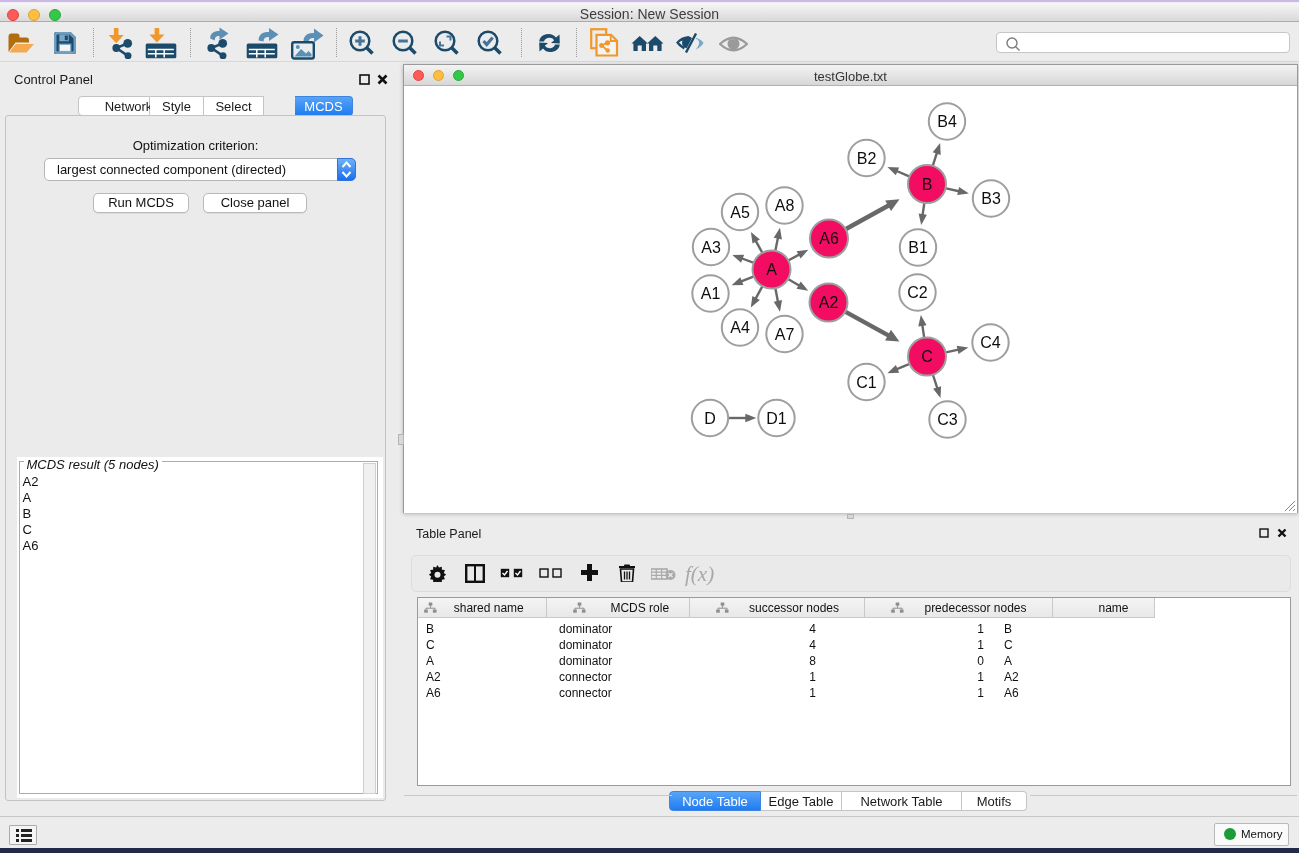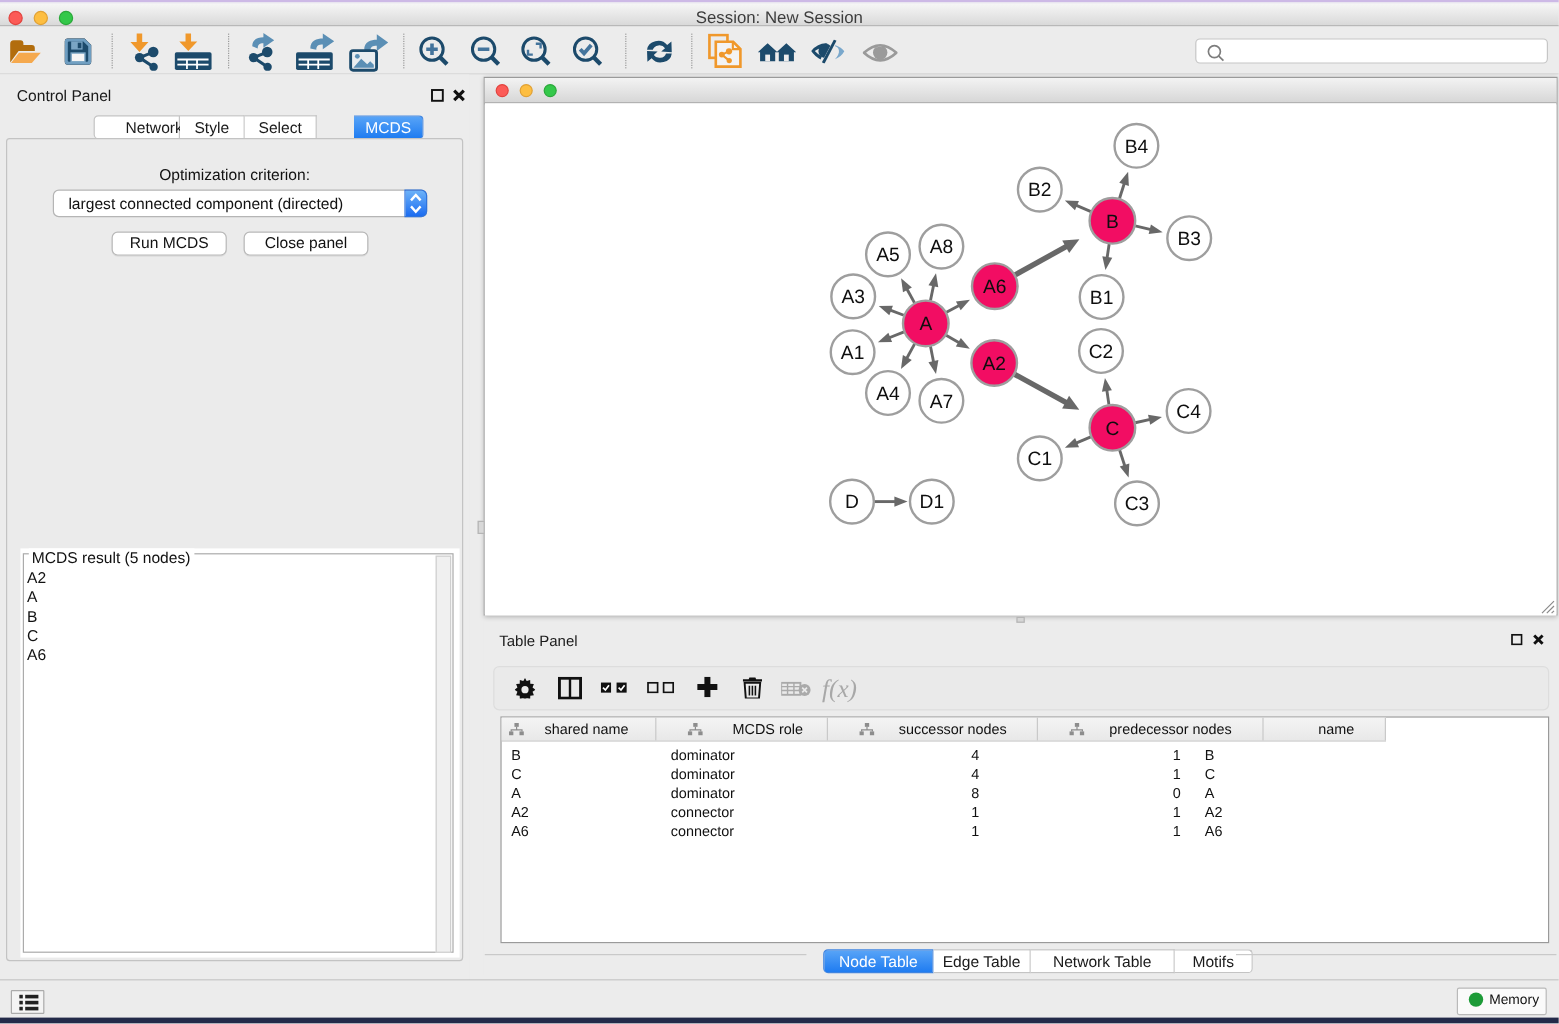--- a/index.html
+++ b/index.html
@@ -46,21 +46,21 @@
   background:linear-gradient(#6cb2f9,#1c6cf0); border-radius:0 5px 5px 0;
   border:1px solid #2f74dd; }
 .btn { position:absolute; top:77px; height:20px; background:#fff;
   border:1px solid #b9b9b9; border-radius:5px; font-size:13px; color:#111;
   text-align:center; line-height:18px; box-shadow:0 1px 0 rgba(0,0,0,0.06); }
 #resultbox { position:absolute; left:10.5px; top:340.5px; width:366px;
   height:341px; background:#fff; }
 #resultbox .etch { position:absolute; left:2.5px; top:4.5px; width:359px;
   height:333px; border:1px solid #ababab; }
 #resultbox .legend { position:absolute; left:7px; top:0px; background:#fff;
-  padding:0 3px; font-size:13px; color:#111; }
+  padding:0 3px; font-size:13px; color:#111;font-style:italic; }
 #resultbox .items { position:absolute; left:6px; top:17.5px; font-size:13px;
   color:#111; }
 #resultbox .it { height:16px; line-height:16px; }
 #resultbox .sb { position:absolute; right:7px; top:6px; width:13px; height:331px;
   background:#f0f0f0; border:1px solid #cfcfcf; }
 
 #netwin { left:403px; top:64px; width:895px; height:449px;
   border:1px solid #9a9a9a; background:#fff; box-shadow:0 1px 4px rgba(0,0,0,0.25); }
 #nw-title { position:absolute; left:0; top:0; width:100%; height:21px;
   background:linear-gradient(#f3f3f3,#d7d7d7); border-bottom:1px solid #b2b2b2; }
@@ -78,21 +78,21 @@
   background:#fff; border:1px solid #9a9a9a; }
 #tp-head { position:absolute; left:0; top:0; height:20px; display:flex;
   background:linear-gradient(#f4f4f4,#e8e8e8); border-bottom:1px solid #c9c9c9;
   font-size:12px; color:#111;gap:20px; }
 #tp-head .hc { position:relative; display:flex; align-items:center;
   justify-content:center; border-right:1px solid #c9c9c9; }
 #tp-head .hicon { position:absolute; left:6px; top:4px; }
 .trow { position:absolute; left:0; width:657px; height:16px; font-size:12px;
   color:#111; }
 .trow span { position:absolute; }
-#tp-tabs { position:absolute; left:283px; top:273px; height:20px; display:flex;
+#tp-tabs { position:absolute; left:266px; top:273px; height:20px; display:flex;
   font-size:13px; }
 #tp-tabs .tab { background:#fff; border:1px solid #c4c4c4; border-left:none;
   display:flex; align-items:center; justify-content:center; color:#1a1a1a; }
 #tp-tabs .tab.sel { background:linear-gradient(#58a4f7,#1f7cf1); color:#fff;
   border:1px solid #3f84e0; border-radius:4px 0 0 4px; }
 #tp-tabs .tab:last-child { border-radius:0 4px 4px 0; }
 
 #statusbar { left:0; top:816px; width:1299px; height:32px; background:#ececec;
   border-top:1px solid #c6c6c6;padding-left:24px; }
 #listbtn { position:absolute; left:9px; top:8px; width:28px; height:20px;
@@ -268,20 +268,21 @@
       </div>
     </div>
   </div>
 </div>
 
 <div id="netwin" class="abs">
   <div id="nw-title">
     <div class="tl" id="tl-r" style="left:9px"></div>
     <div class="tl" id="tl-y" style="left:29px"></div>
     <div class="tl" id="tl-g" style="left:49px"></div>
+    <div class="t">testGlobe.txt</div>
   </div>
   <div id="nw-canvas">
     <svg width="893" height="426" viewBox="404 86 893 426">
       <g stroke="#686868" fill="#686868">
 <line x1="762.1" y1="251.4" x2="755.2" y2="238.8" stroke-width="2.4"></line>
 <polygon points="750.9,230.9 759.9,238.5 752.5,242.6" stroke="none"></polygon>
 <line x1="775.4" y1="249.4" x2="778.2" y2="235.6" stroke-width="2.4"></line>
 <polygon points="780.0,226.7 781.9,238.4 773.7,236.7" stroke="none"></polygon>
 <line x1="753.2" y1="261.7" x2="740.7" y2="257.0" stroke-width="2.4"></line>
 <polygon points="732.3,253.9 744.1,253.8 741.1,261.7" stroke="none"></polygon>

